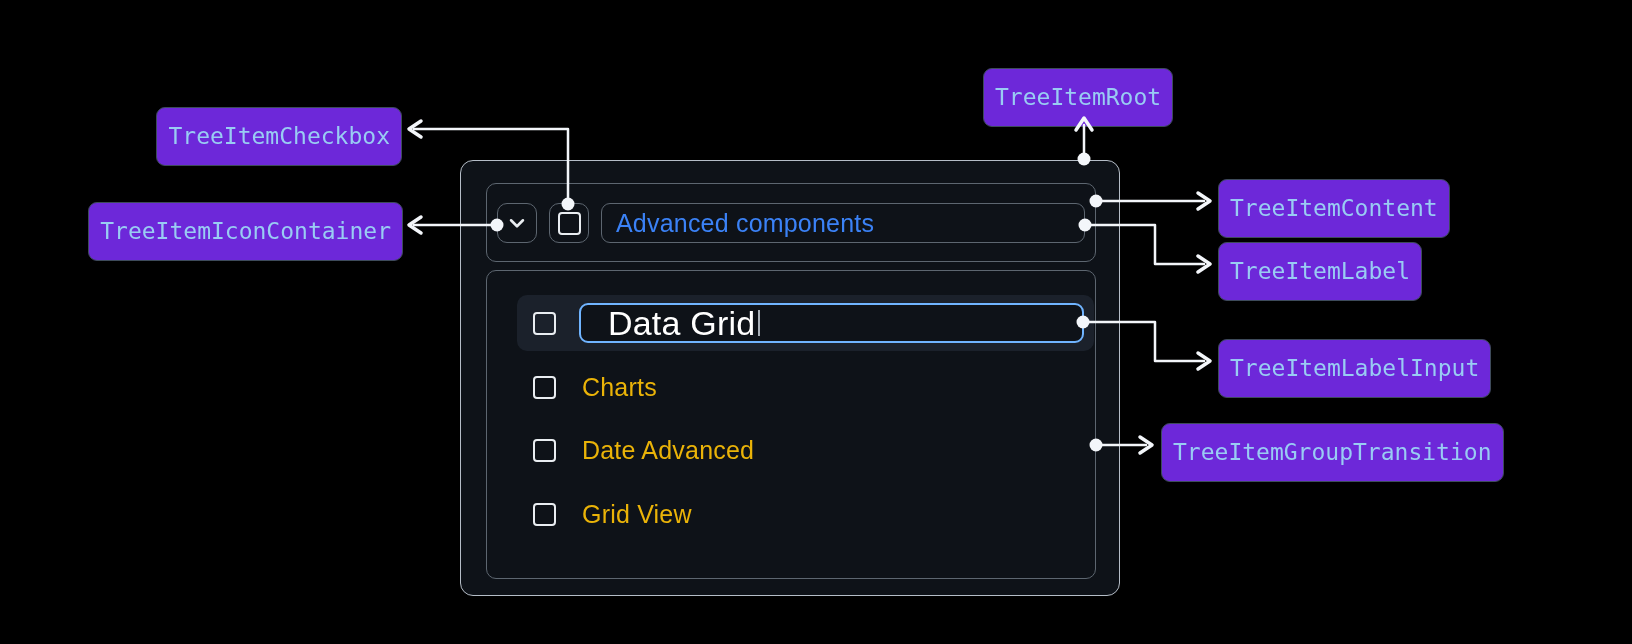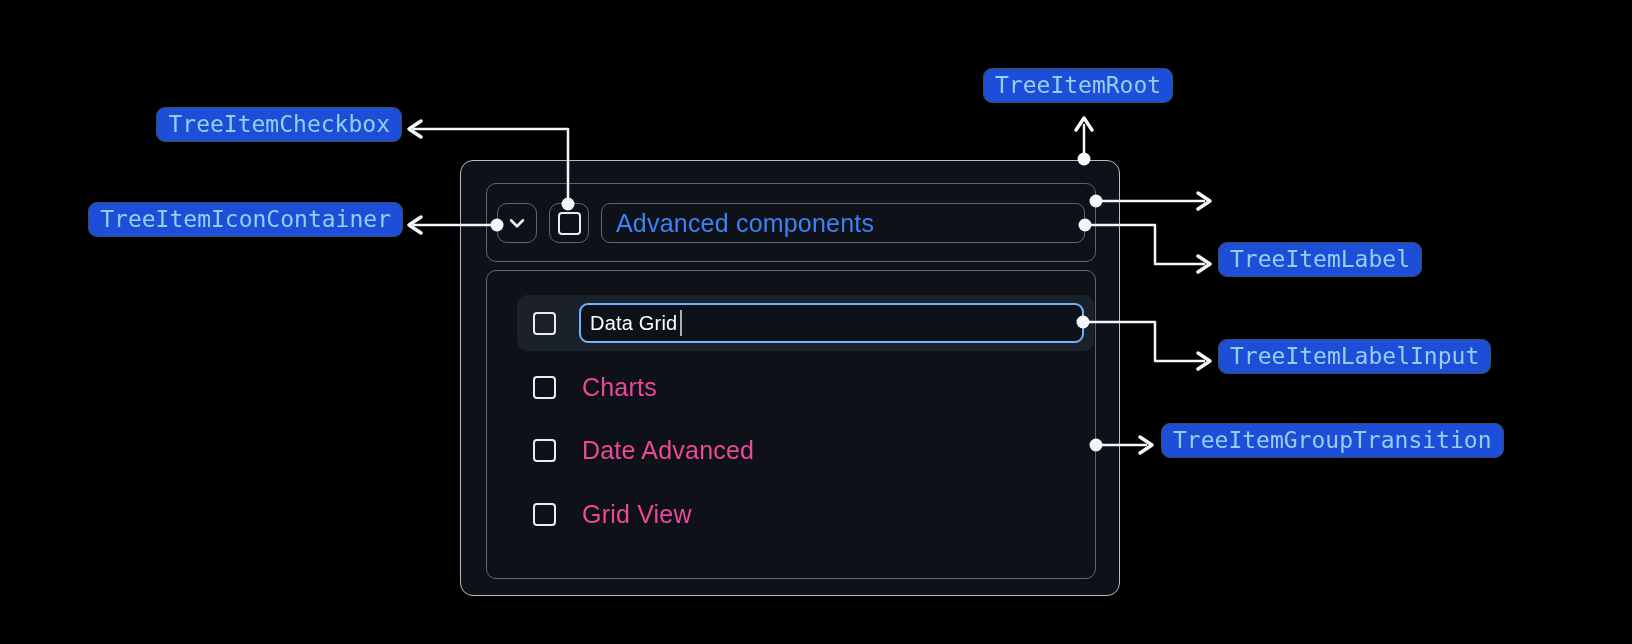--- a/index.html
+++ b/index.html
@@ -39,33 +39,33 @@
   .group-box{
     position:absolute;left:25px;top:109px;width:610px;height:309px;
     border:1px solid #5d6670;border-radius:10px;box-sizing:border-box;
   }
   .row{
     position:absolute;left:30px;width:577px;height:56px;
     display:flex;align-items:center;box-sizing:border-box;
   }
   .row .cbx{margin-left:16px;}
   .row-editing{top:24px;background:#1b212b;border-radius:10px;}
-  .row-label{margin-left:26px;color:#ec4899;font-size:25px;letter-spacing:.2px;}
+  .row-label{margin-left:26px;color:#eab308;font-size:25px;letter-spacing:.2px;}
   .input-box{
     position:absolute;left:62px;top:8px;width:505px;height:40px;
     background:#0e1218;border:2px solid #70b4ff;border-radius:9px;
     box-sizing:border-box;display:flex;align-items:center;
   }
-  .input-box .value{padding-left:9px;color:#ffffff;font-size:20px;letter-spacing:.2px;}
+  .input-box .value{padding-left:27px;color:#ffffff;font-size:34px;letter-spacing:.2px;}
   .caret{width:2px;height:26px;background:#a9b0b8;margin-left:3px;}
   
   .badge{
-    position:absolute;background:#1d4ed8;border:1.5px solid #3e4b5b;border-radius:9px;
+    position:absolute;background:#6d28d9;border:1.5px solid #3e4b5b;border-radius:9px;
     color:#99ccf3;font-family:"DejaVu Sans Mono", monospace;font-size:23px;
-    line-height:33px;padding:0 11px;white-space:nowrap;box-sizing:border-box;text-align:center;
+    line-height:33px;padding:12px 11px;white-space:nowrap;box-sizing:border-box;text-align:center;
   }
   .badge-root{left:983px;top:68px;}
   .badge-checkbox{right:1230px;top:107px;}
   .badge-icon-container{right:1229px;top:202px;}
   .badge-content{left:1218px;top:179px;}
   .badge-label{left:1218px;top:242px;}
   .badge-label-input{left:1218px;top:339px;}
   .badge-group-transition{left:1161px;top:423px;}
   
   .overlay{position:absolute;left:0;top:0;width:1632px;height:644px;pointer-events:none;}
@@ -113,20 +113,21 @@
     <span class="row-label">Grid View</span>
   </div>
         </div>
     </div>
 
   </div>
 
   <div class="badge badge-root">TreeItemRoot</div>
   <div class="badge badge-checkbox">TreeItemCheckbox</div>
   <div class="badge badge-icon-container">TreeItemIconContainer</div>
+  <div class="badge badge-content">TreeItemContent</div>
   <div class="badge badge-label">TreeItemLabel</div>
   <div class="badge badge-group-transition">TreeItemGroupTransition</div>
   <div class="badge badge-label-input">TreeItemLabelInput</div>
 
   <svg class="overlay" viewBox="0 0 1632 644">
     <g fill="none" stroke="#f3f6fa" stroke-width="2.5" stroke-linecap="round" stroke-linejoin="round">
       <path d="M568,204 V129 H414"></path>
       <path d="M497,225 H414"></path>
       <path d="M1084,157 V125"></path>
       <path d="M1096,201 H1204"></path>

